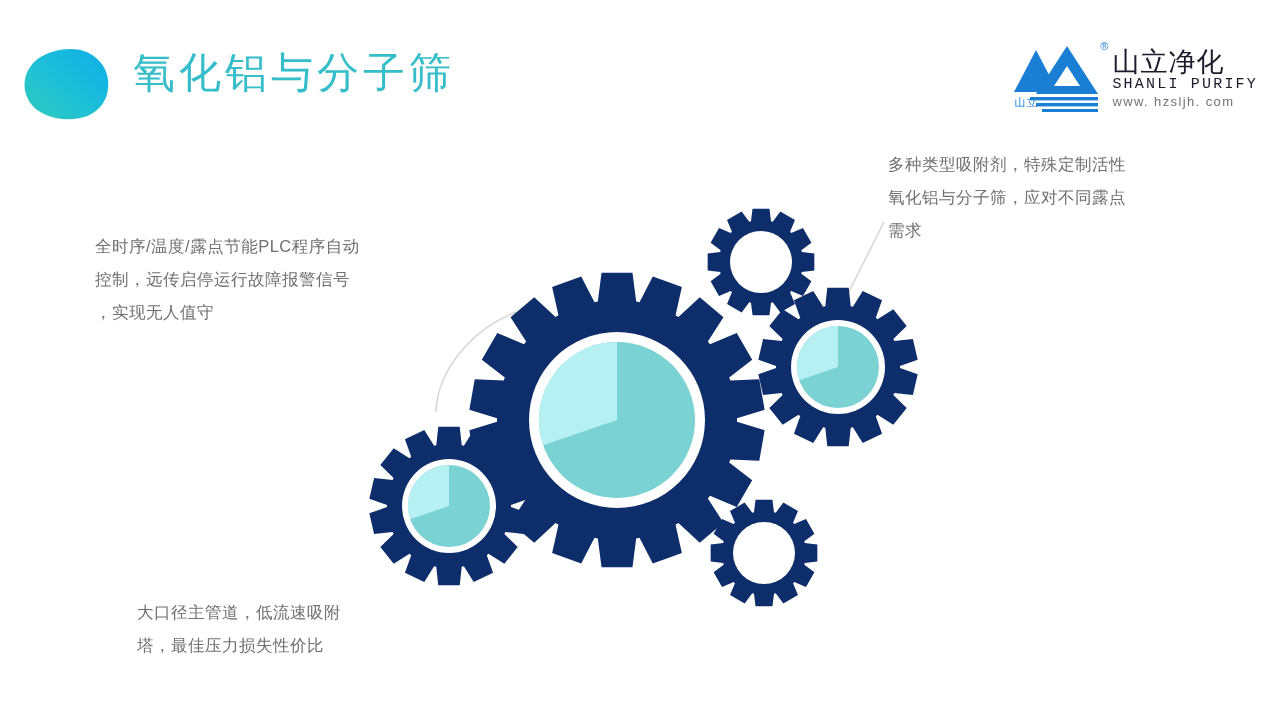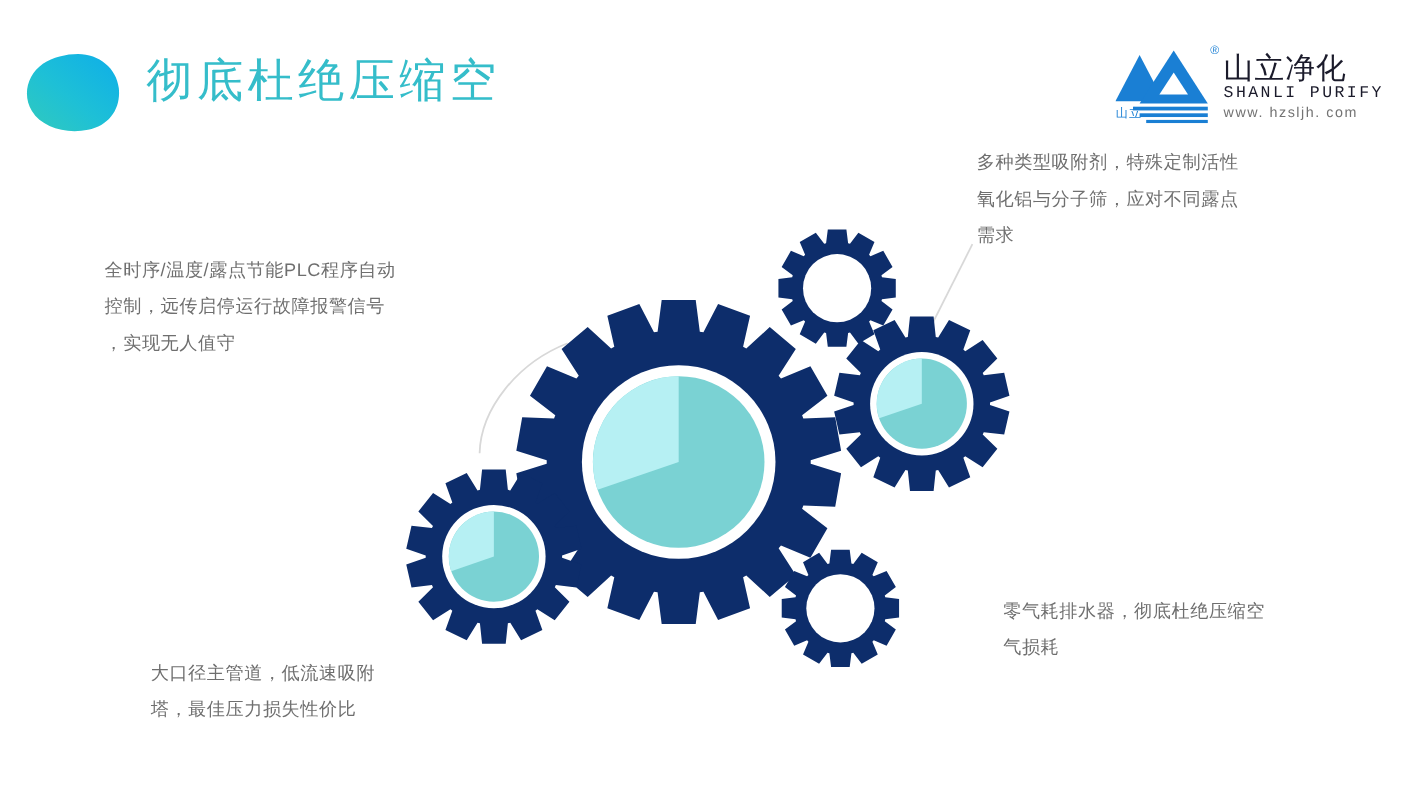--- a/index.html
+++ b/index.html
@@ -27,21 +27,21 @@
   .logo-url{font-size:13px;color:#737373;letter-spacing:1.4px;line-height:1.2;white-space:nowrap;}
   .logo-reg{position:absolute;right:-2px;top:-2px;font-size:11px;color:#1a7fd4;}
   .logo-sub{position:absolute;left:0;bottom:2px;font-size:11px;color:#1a7fd4;letter-spacing:1px;}
 
   
   .callout{
     position:absolute;color:#6f6f6f;font-size:16.5px;line-height:33px;
     letter-spacing:0.5px;white-space:pre-line;
   }
   #callout-plc{left:95px;top:230px;width:350px;}
-  #callout-adsorbent{left:888px;top:132px;width:320px;}
+  #callout-adsorbent{left:888px;top:148px;width:320px;}
   #callout-drain{left:912px;top:540px;width:310px;}
   #callout-pipe{left:137px;top:596px;width:290px;}
 
   
   #gears{position:absolute;left:0;top:0;width:1280px;height:720px;}
 </style>
 </head>
 <body>
 
 <div class="slide">
@@ -53,21 +53,21 @@
           <stop offset="0%" stop-color="#0eaee9"></stop>
           <stop offset="55%" stop-color="#1ec0d6"></stop>
           <stop offset="100%" stop-color="#31cabd"></stop>
         </linearGradient>
       </defs>
       <path d="M 49 1 C 68 1, 84 14, 86 32 C 88 50, 78 66, 58 70
                C 38 74, 16 68, 7 53 C -2 38, 3 20, 17 10 C 26 4, 38 1, 49 1 Z" fill="url(#blobGrad)"></path>
     </svg>
   </div>
 
-  <div id="title">彻底杜绝压缩空</div>
+  <div id="title">氧化铝与分子筛</div>
 
   <div id="logo">
     <div id="logo-mark">
       <svg viewBox="0 0 92 70" width="92" height="70" aria-hidden="true">
         <polygon points="22,8 44,50 0,50" fill="#1a7fd4"></polygon>
         <polygon points="53,4 84,52 22,52" fill="#1a7fd4"></polygon>
         <polygon points="53,24 66,44 40,44" fill="#ffffff"></polygon>
         <rect x="16" y="55" width="68" height="3.4" fill="#1a7fd4"></rect>
         <rect x="22" y="61" width="62" height="3.4" fill="#1a7fd4"></rect>
         <rect x="28" y="67" width="56" height="3" fill="#1a7fd4"></rect>
@@ -116,18 +116,16 @@
         </g>
       </g>
   </svg>
 
   <div class="callout" id="callout-plc">全时序/温度/露点节能PLC程序自动
 控制，远传启停运行故障报警信号
 ，实现无人值守</div>
   <div class="callout" id="callout-adsorbent">多种类型吸附剂，特殊定制活性
 氧化铝与分子筛，应对不同露点
 需求</div>
-  <div class="callout" id="callout-drain">零气耗排水器，彻底杜绝压缩空
-气损耗</div>
   <div class="callout" id="callout-pipe">大口径主管道，低流速吸附
 塔，最佳压力损失性价比</div>
 
 </div>
 
 </body></html>

